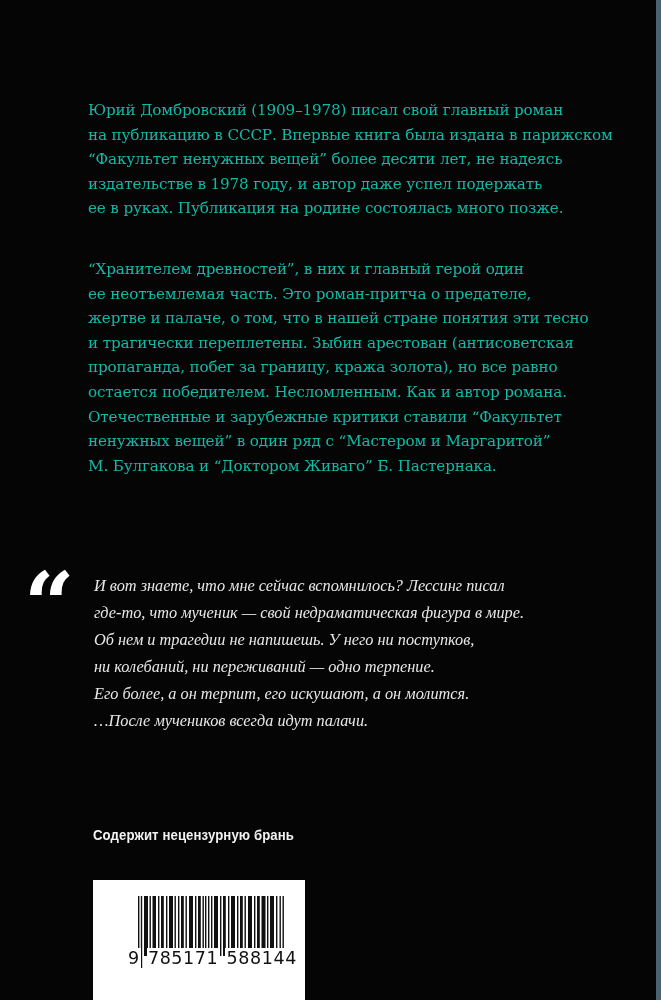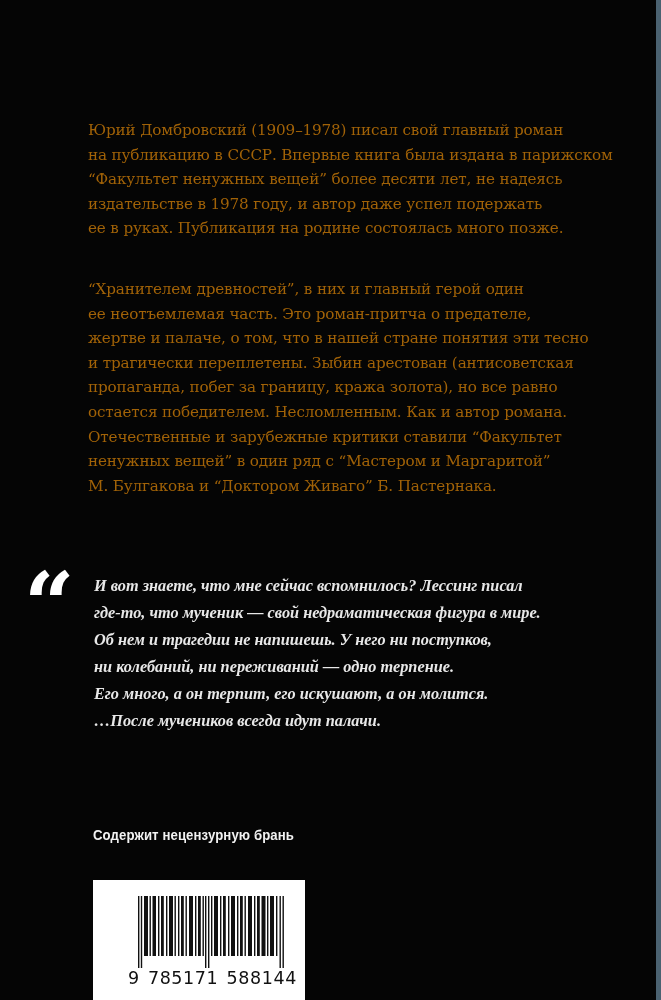--- a/index.html
+++ b/index.html
@@ -11,59 +11,58 @@
       position: absolute; left: 0; top: 0; width: 656px; height: 1000px;
       background: #050505;
     }
     .edge-strip {
       position: absolute; left: 656px; top: 0; width: 5px; height: 1000px;
       background: #4b6271;
     }
     .body-text {
       position: absolute; left: 88px; width: 560px;
       font-family: "DejaVu Serif", "Liberation Serif", serif;
-      font-size: 15.2px; line-height: 24.6px; color: #a16207;
+      font-size: 15.2px; line-height: 24.6px; color: #14b8a6;
       letter-spacing: -0.15px;
-      margin-top: 20px;
     }
     .body-text .line { display: block; white-space: nowrap; }
     #para1 { top: 98px; }
     #para2 { top: 257px; }
     .quote-mark {
       position: absolute; left: 24px; top: 560px;
       font-family: "DejaVu Serif", "Liberation Serif", serif;
       font-weight: bold; font-size: 88px; line-height: 88px;
       color: #ffffff; letter-spacing: -6px;
     }
     .quote-text {
       position: absolute; left: 94px; top: 572px; width: 560px;
       font-family: "Liberation Serif", "DejaVu Serif", serif;
       font-style: italic; font-size: 16.3px; line-height: 27px;
       color: #e8e8e8;
     }
-    .quote-text .line { display: block; white-space: nowrap; font-weight: bold; }
+    .quote-text .line { display: block; white-space: nowrap; }
     .warning {
       position: absolute; left: 93px; top: 826px;
       font-family: "Liberation Sans", "DejaVu Sans", sans-serif;
       font-weight: bold; font-size: 15px; color: #f2f2f2;
       transform: scaleX(0.88); transform-origin: left top;
       letter-spacing: 0.1px;
     }
     .barcode-box {
       position: absolute; left: 93px; top: 880px; width: 212px; height: 120px;
       background: #ffffff;
     }
     .barcode-bars {
       position: absolute; left: 45px; top: 16px; width: 146px; height: 72px;
     }
     .barcode-digits {
       position: absolute; left: 34px; top: 68px;
       font-family: "DejaVu Sans", "Liberation Sans", sans-serif;
       font-size: 17.5px; color: #111111; letter-spacing: 0.6px;
-      white-space: pre; background: transparent; margin-top: 20px;
+      white-space: pre; background: transparent;
     }
     .barcode-digits span { background: #ffffff; padding: 0 1px; }
   </style>
 </head>
 <body>
 
 <div class="page">
 
   <div class="body-text" id="para1">
     <span class="line">Юрий Домбровский (1909–1978) писал свой главный роман</span>
@@ -85,21 +84,21 @@
     <span class="line">М. Булгакова и “Доктором Живаго” Б. Пастернака.</span>
   </div>
 
   <div class="quote-mark">“</div>
 
   <div class="quote-text">
     <span class="line">И вот знаете, что мне сейчас вспомнилось? Лессинг писал</span>
     <span class="line">где-то, что мученик — свой недраматическая фигура в мире.</span>
     <span class="line">Об нем и трагедии не напишешь. У него ни поступков,</span>
     <span class="line">ни колебаний, ни переживаний — одно терпение.</span>
-    <span class="line">Его много, а он терпит, его искушают, а он молится.</span>
+    <span class="line">Его более, а он терпит, его искушают, а он молится.</span>
     <span class="line">…После мучеников всегда идут палачи.</span>
   </div>
 
   <div class="warning">Содержит нецензурную брань</div>
 
   <div class="barcode-box">
     <svg class="barcode-bars" viewBox="0 0 146 72" preserveAspectRatio="none">
       <g fill="#111111">
         <rect x="0" y="0" width="1.4" height="72"></rect>
         <rect x="2.8" y="0" width="1.4" height="72"></rect>

